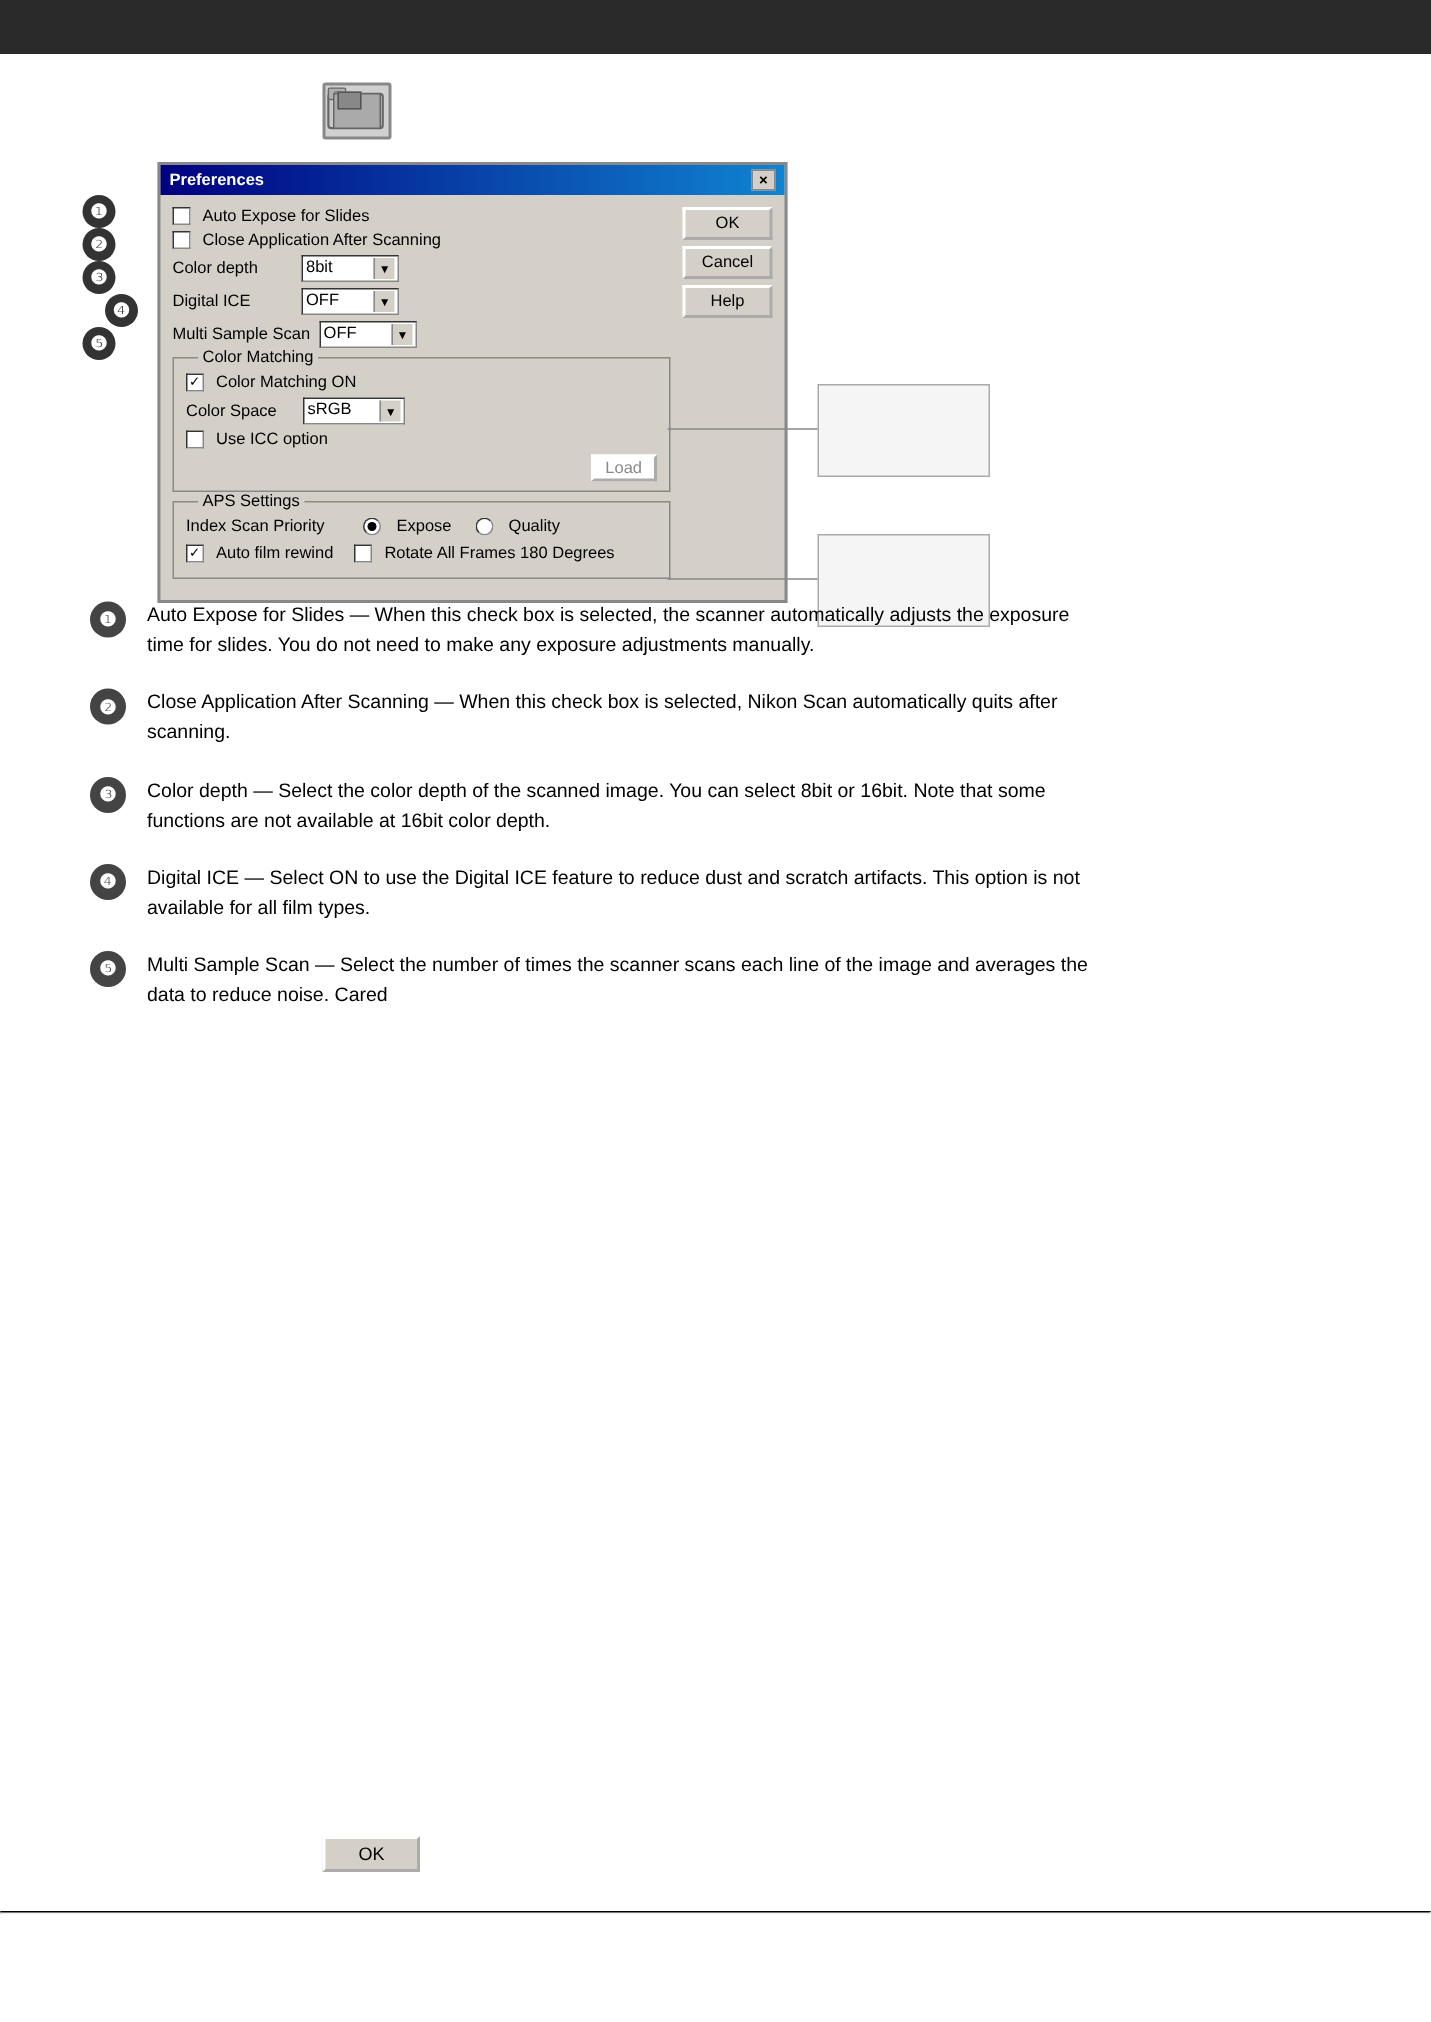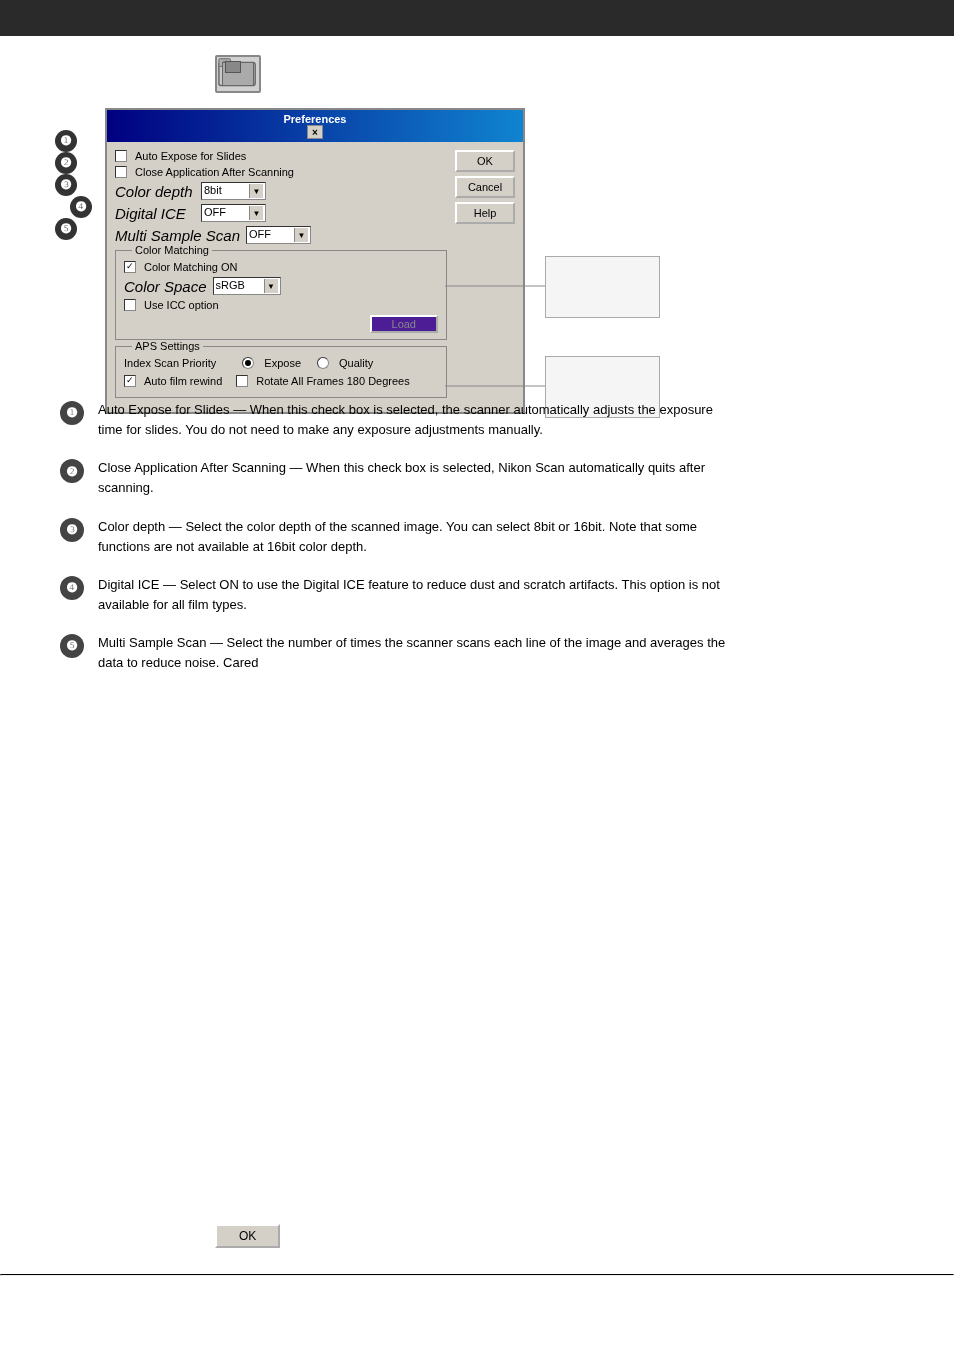--- a/index.html
+++ b/index.html
@@ -73,22 +73,21 @@
 
     .dialog-titlebar {
       background: linear-gradient(to right, #000080, #1084d0);
       color: white;
       padding: 3px 6px;
       font-size: 11px;
       font-weight: bold;
       display: flex;
       justify-content: space-between;
       align-items: center;
-      height: 32px;
-      flex-direction: column;
+      height: 20px;
     }
 
     .dialog-close-btn {
       background: #d4d0c8;
       border: 1px solid #888;
       color: #000;
       font-size: 10px;
       font-weight: bold;
       width: 16px;
       height: 14px;
@@ -140,22 +139,21 @@
     .field-row {
       display: flex;
       align-items: center;
       gap: 6px;
       margin-bottom: 4px;
       font-size: 11px;
     }
 
     .field-label {
       min-width: 80px;
-      font-size: 15px;
-      font-style: italic;
+      font-size: 11px;
     }
 
     .win-select {
       background: white;
       border: 1px inset #888;
       padding: 1px 2px;
       font-size: 11px;
       height: 18px;
       display: flex;
       justify-content: space-between;
@@ -309,23 +307,23 @@
       width: 6px;
       height: 6px;
       background: #000;
       border-radius: 50%;
       position: absolute;
       top: 2px;
       left: 2px;
     }
 
     .load-btn {
-      background: #4c1d95;
+      background: #ffffff;
       border: 2px outset #fff;
-      padding: 1px 20px;
+      padding: 1px 8px;
       font-size: 11px;
       cursor: pointer;
       color: #888;
     }
   </style>
 </head>
 <body>
 
 <div class="top-bar"></div>
 

